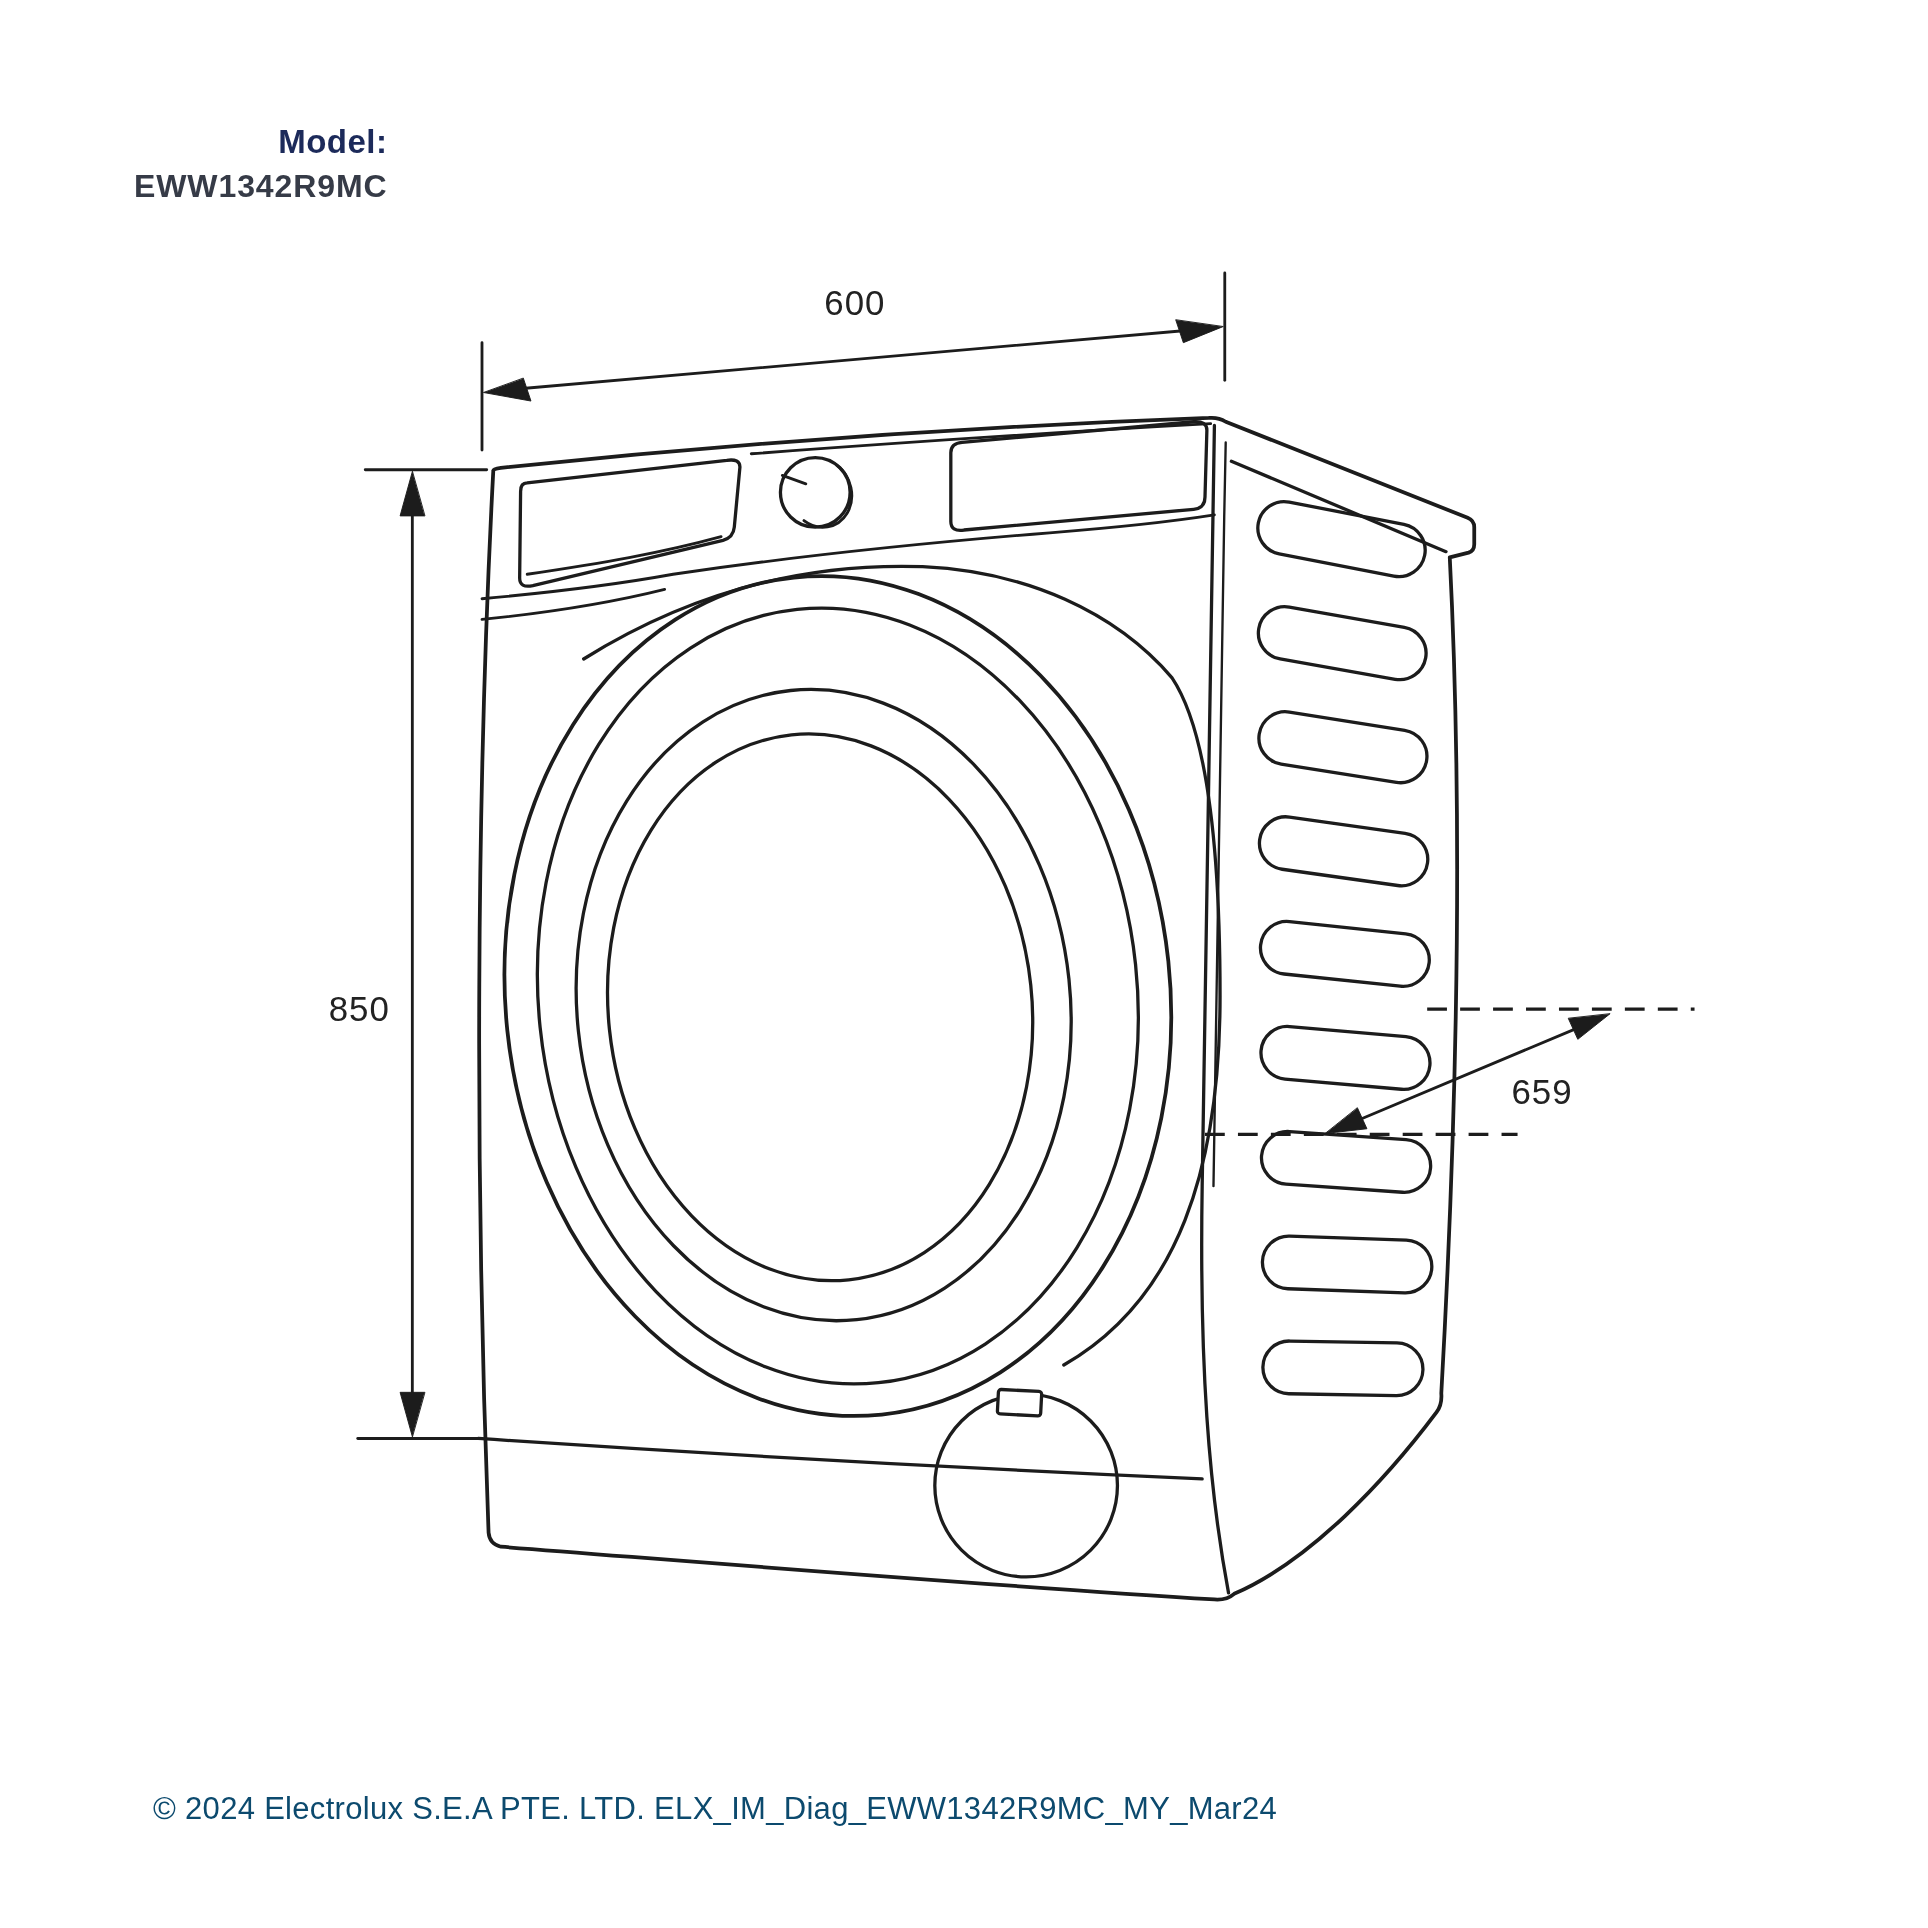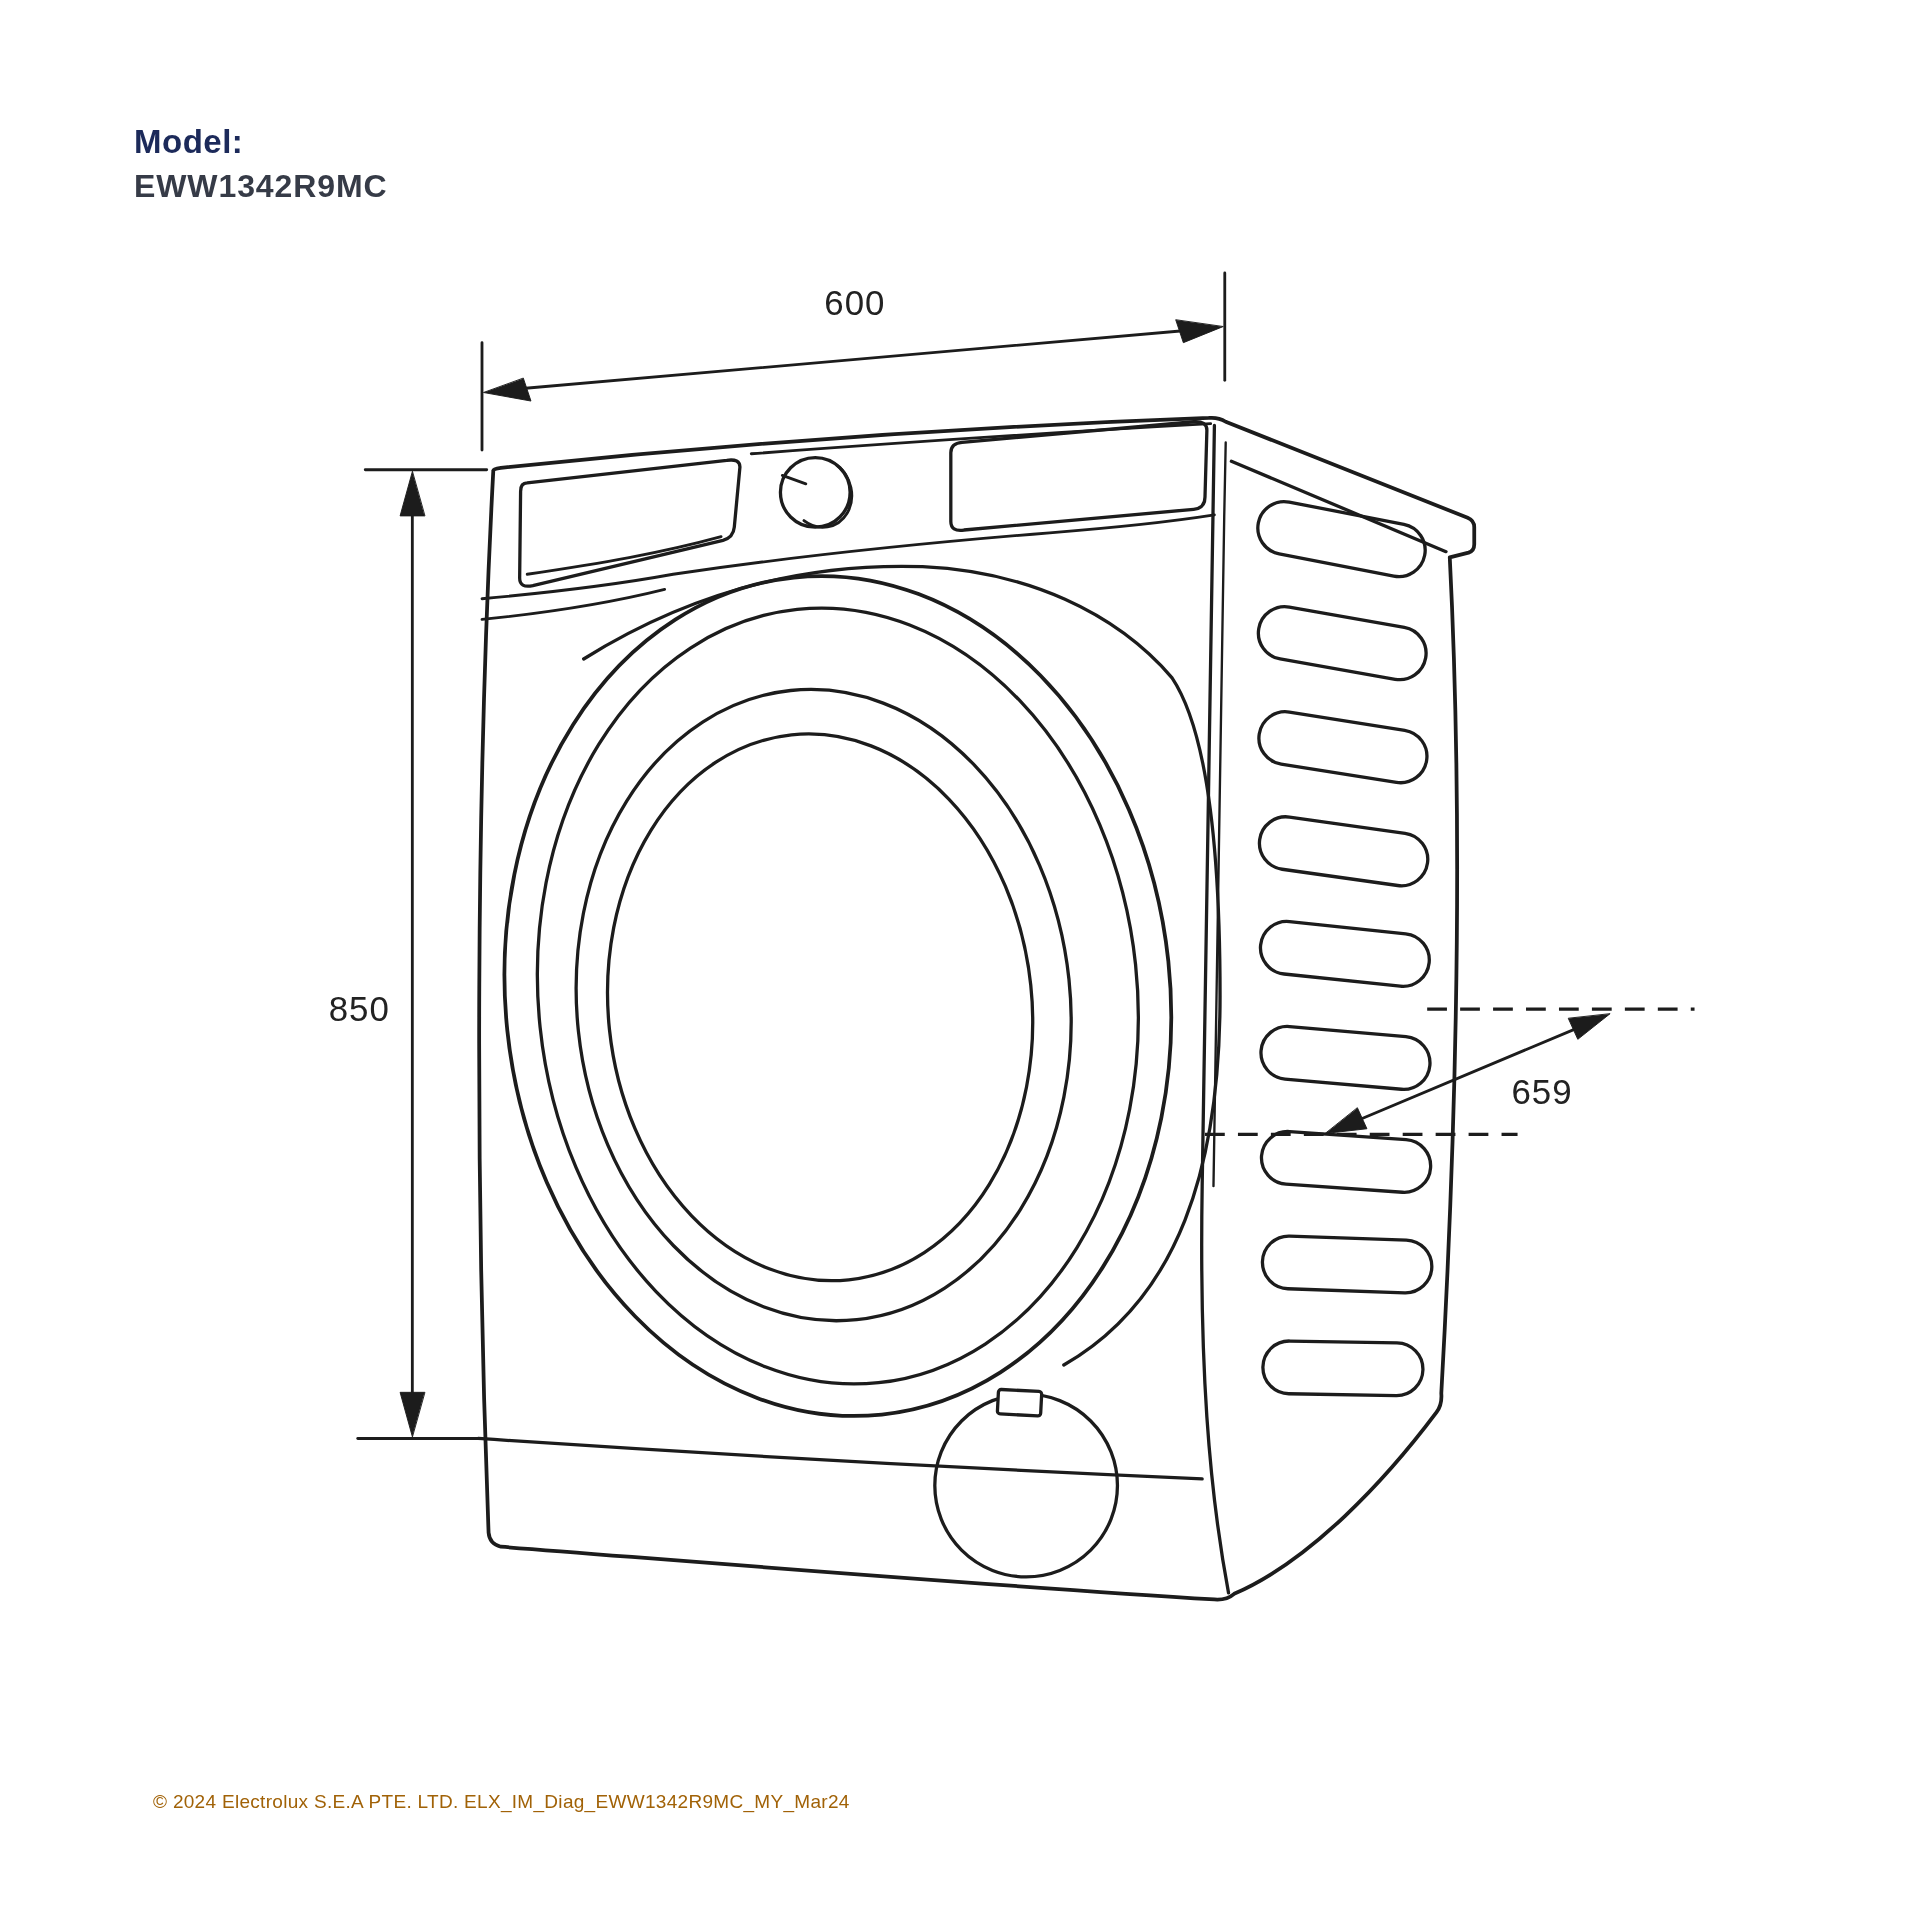--- a/index.html
+++ b/index.html
@@ -23,34 +23,35 @@
     position: absolute;
     left: 134px;
     top: 121px;
     line-height: 1.25;
   }
   .model-label {
     font-size: 33px;
     font-weight: 700;
     color: #1c2a5a;
     letter-spacing: 0.5px;
+    text-align: right;
   }
   .model-number {
     font-size: 32px;
     font-weight: 700;
     color: #363b47;
     letter-spacing: 0.9px;
     margin-top: 3.8px;
   }
   .footer-note {
     position: absolute;
     left: 153px;
     top: 1791px;
-    font-size: 19px;
-    color: #a16207;
+    font-size: 31px;
+    color: #0c4a6e;
     letter-spacing: 0.3px;
   }
   .dim-text {
     font-family: "Liberation Sans", sans-serif;
     font-size: 37px;
     fill: #222222;
     letter-spacing: 1px;
   }
 </style>
 </head>

